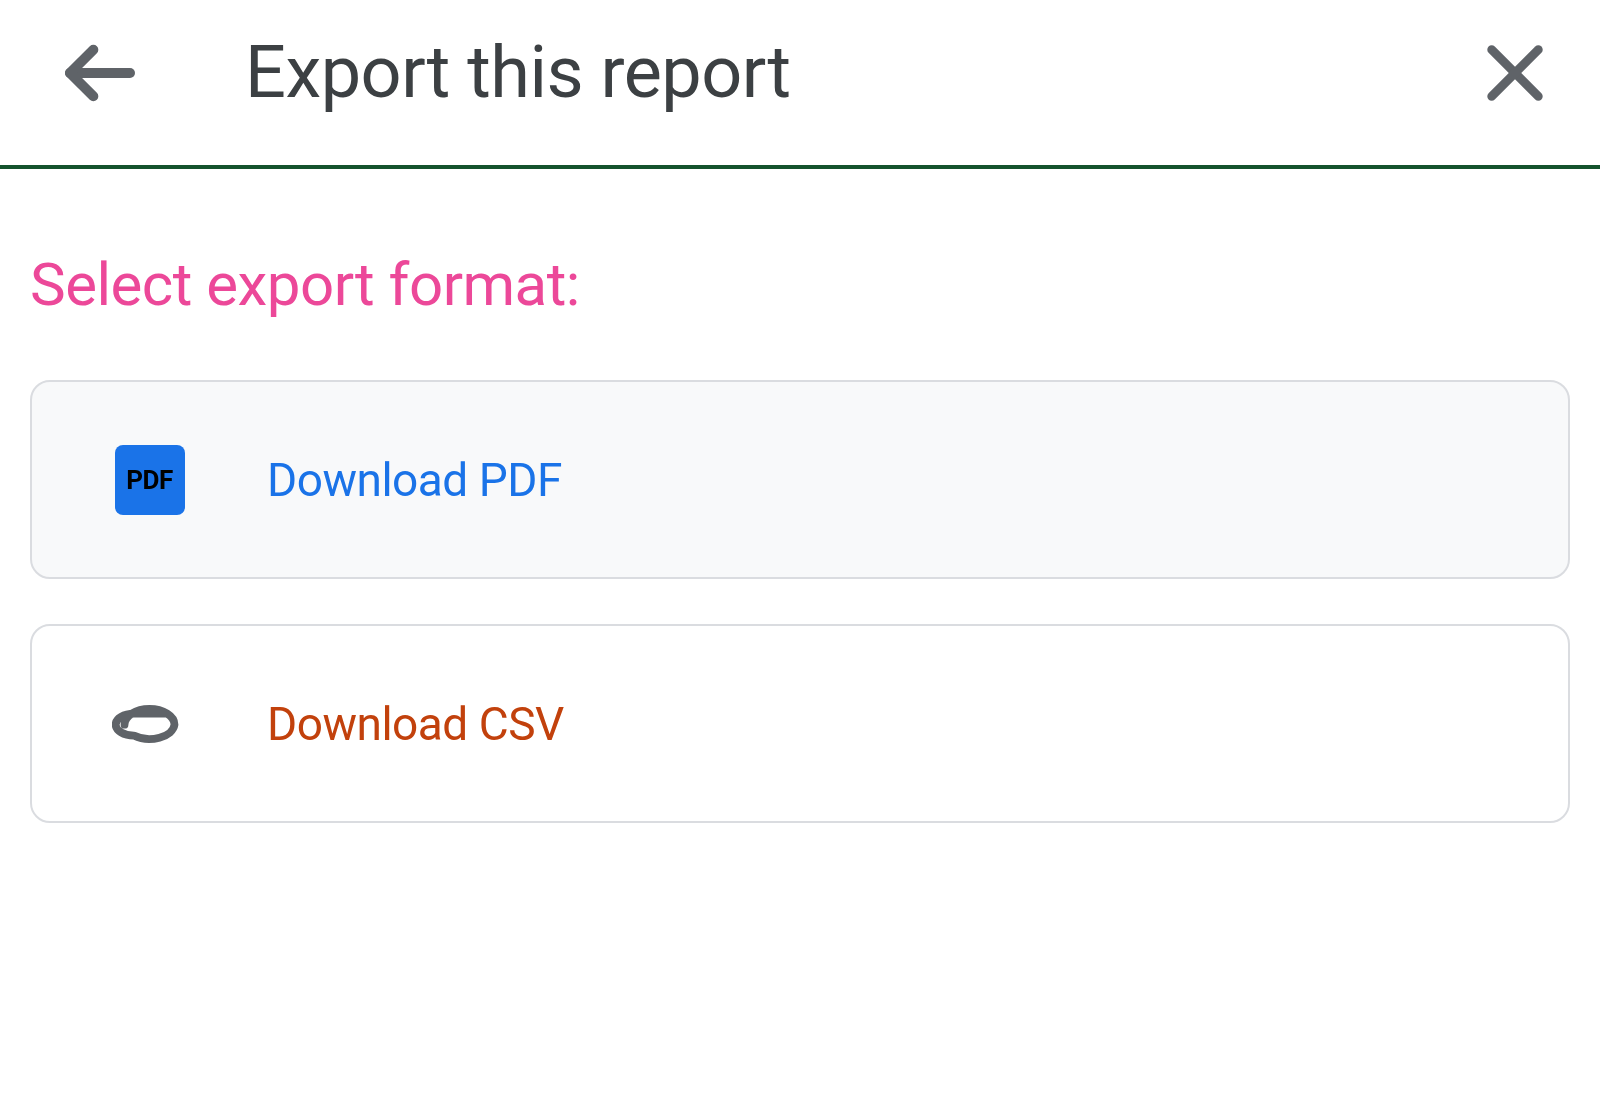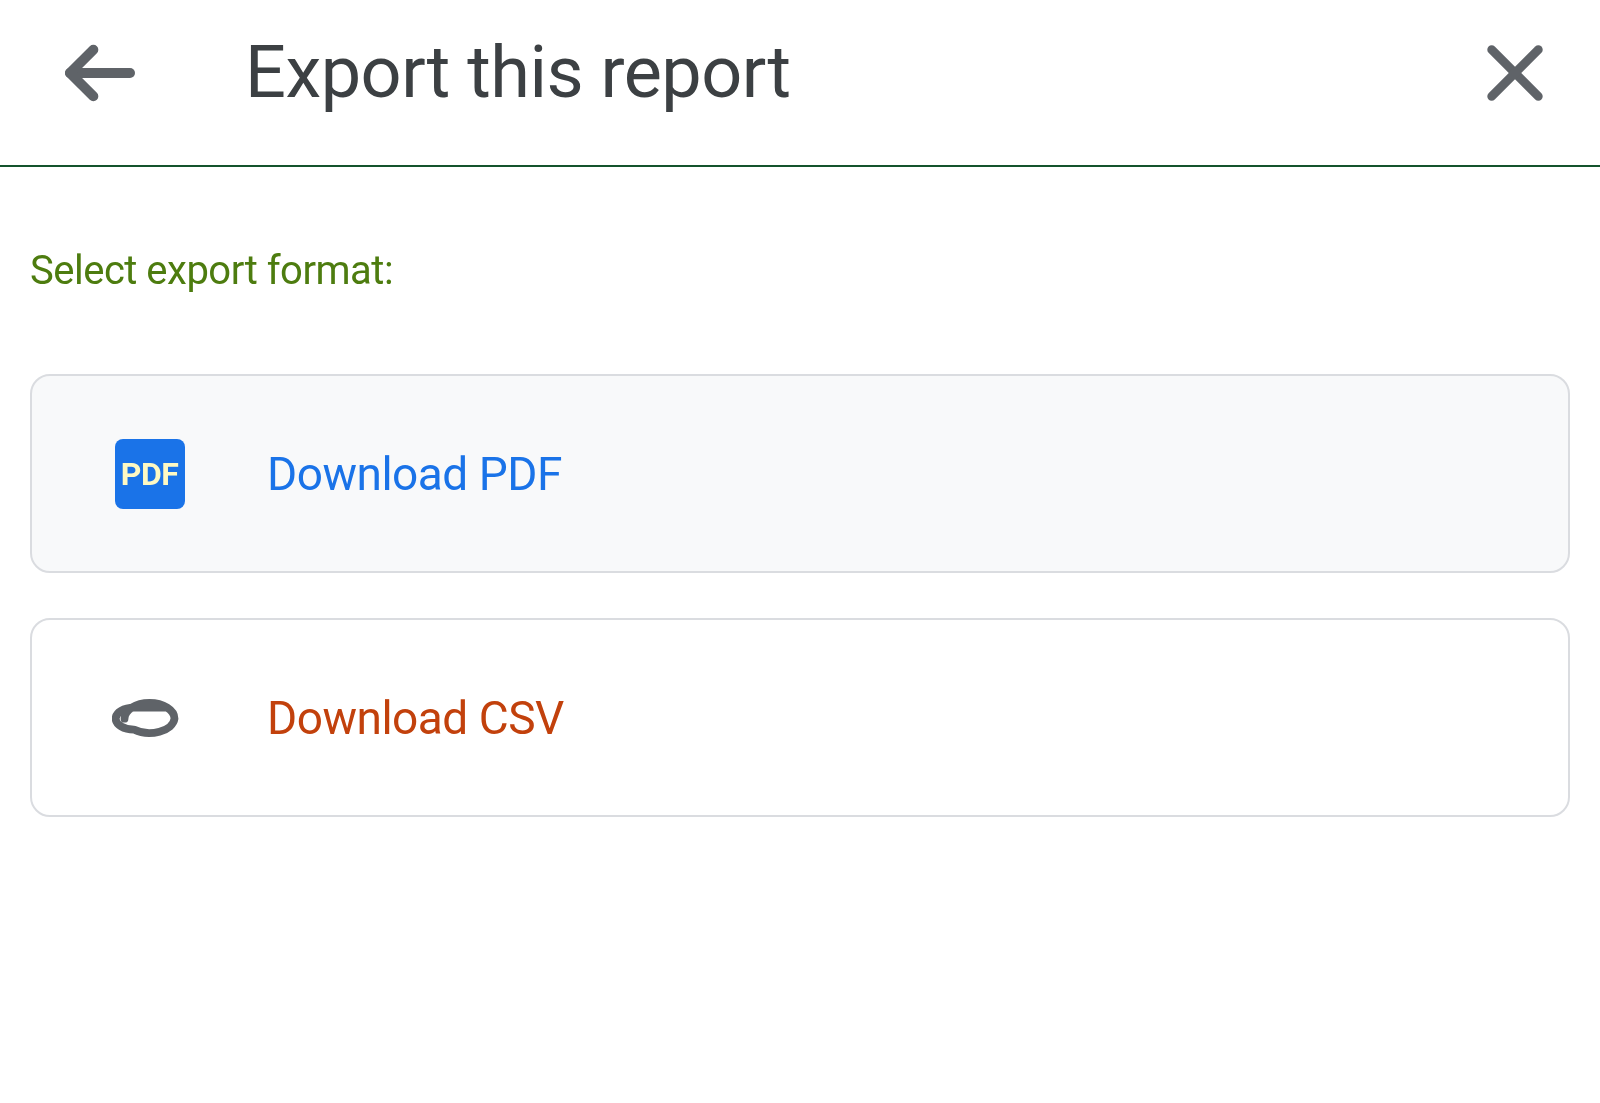--- a/index.html
+++ b/index.html
@@ -10,21 +10,21 @@
     body {
       font-family: 'Google Sans', Roboto, Arial, sans-serif;
       background: #ffffff;
       width: 1600px;
       height: 1103px;
     }
     .header {
       display: flex;
       align-items: center;
       padding: 30px 40px 50px 60px;
-      border-bottom: 2px solid #14532d;
+      border-bottom: 4px solid #14532d;
     }
     .back-button {
       display: flex;
       align-items: center;
       justify-content: center;
       cursor: pointer;
       margin-right: 105px;
     }
     .back-button svg {
       width: 80px;
@@ -51,24 +51,24 @@
       width: 70px;
       height: 70px;
       stroke: #5f6368;
       stroke-width: 3;
       fill: none;
     }
     .content {
       padding: 80px 30px 30px 30px;
     }
     .prompt {
-      font-size: 40px;
+      font-size: 60px;
       font-weight: 400;
-      color: #4d7c0f;
-      margin-bottom: 80px;
+      color: #ec4899;
+      margin-bottom: 60px;
       letter-spacing: -0.5px;
     }
     .option {
       display: flex;
       align-items: center;
       border: 2px solid #dadce0;
       border-radius: 20px;
       padding: 60px 80px;
       margin-bottom: 45px;
       cursor: pointer;
@@ -87,22 +87,22 @@
     .pdf-icon {
       background-color: #1a73e8;
       border-radius: 8px;
       width: 70px;
       height: 70px;
       display: flex;
       align-items: center;
       justify-content: center;
     }
     .pdf-icon-text {
-      color: #fef9c3;
-      font-size: 32px;
+      color: #000000;
+      font-size: 26px;
       font-weight: 700;
       letter-spacing: -0.5px;
     }
     .attachment-icon svg {
       width: 75px;
       height: 75px;
       stroke: #5f6368;
       stroke-width: 2.5;
       fill: none;
     }

